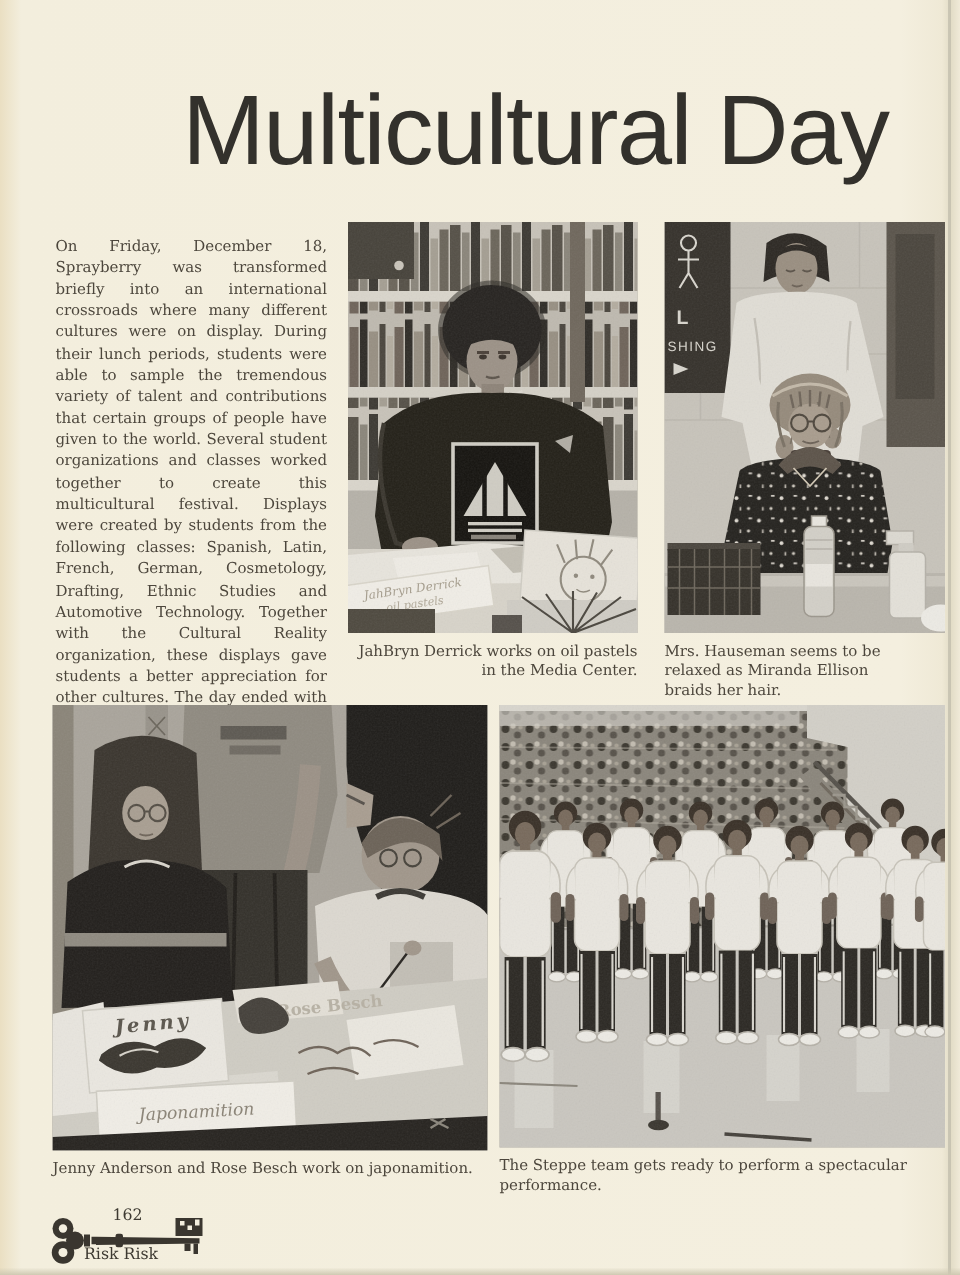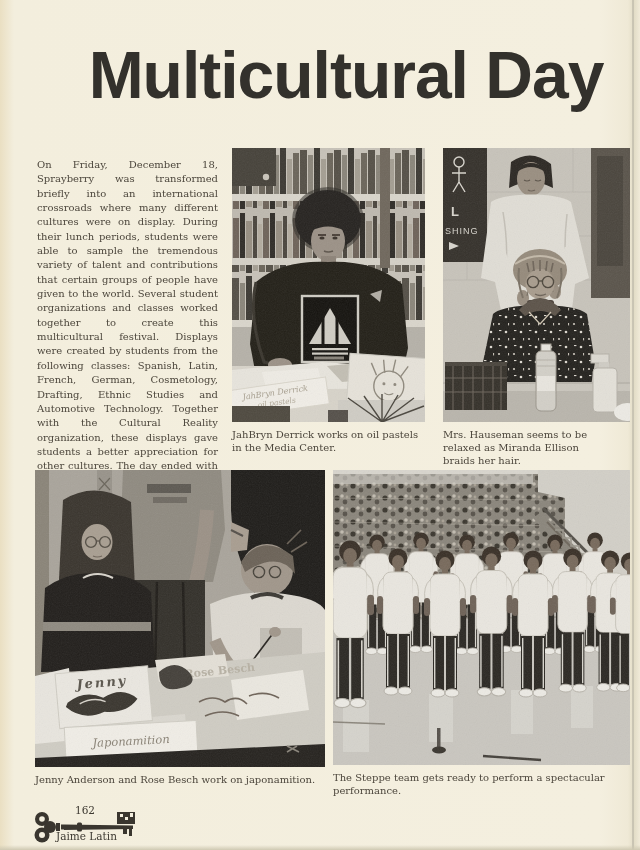--- a/index.html
+++ b/index.html
@@ -8,33 +8,33 @@
     font-family:"DejaVu Serif", serif;
     background:#f4efdf;
   }
   .page{
     position:absolute;inset:0;
     background:linear-gradient(90deg,#eadfc2 0px,#f3eedd 14px,#f4efdf 600px,#efe9d6 628px,#e2dcc6 634px,#f0ead8 640px);
   }
   .scan-edge-right{position:absolute;top:0;right:6px;width:2px;height:100%;background:#a8a698;opacity:.45;}
   .scan-edge-bottom{position:absolute;left:0;bottom:0;width:100%;height:5px;background:linear-gradient(#f4efdf00,#cfc9b2);}
   .title{
-    position:absolute;left:64px;top:33px;width:556px;margin:4px;
-    font-family:"Liberation Sans",sans-serif;font-weight:700;
+    position:absolute;left:64px;top:33px;width:556px;margin:15px;
+    font-family:"Liberation Sans",sans-serif;font-weight:400;
     font-size:66px;letter-spacing:-1px;color:#33312c;text-align:center;
     white-space:nowrap;
   }
   .intro{
     position:absolute;left:37px;top:148px;width:181px;
     font-size:10px;line-height:14.35px;text-align:justify;color:#4c463c;
   }
   figure{position:absolute;margin:0;}
   .photo{display:block;background:#b5b1a8;}
   figcaption{font-size:10px;line-height:13px;color:#4c463c;margin-top:6px;}
-  .fig-media{left:232px;top:148px;width:193px;}
+  .fig-media{left:232px;top:148px;width:193px;text-align:right;}
   .fig-hair{left:443px;top:148px;width:150px;}
   .fig-japon{left:35px;top:470px;width:290px;}
   .fig-steppe{left:333px;top:470px;width:342px;}
   .footer{position:absolute;left:33px;top:804px;width:150px;height:44px;color:#3d3931;text-align:right;}
   .footer .key{position:absolute;left:0;top:6px;}
   .footer .page-num{position:absolute;left:42px;top:0px;font-size:10.5px;}
   .footer .credit{position:absolute;left:23px;top:26px;font-size:10.5px;}
 </style>
 </head>
 <body>
@@ -406,18 +406,18 @@
         <rect x="44" y="12.5" width="5" height="9" rx="1.5"></rect>
         <rect x="84" y="2" width="18" height="12"></rect>
         <rect x="87" y="4" width="3" height="3" fill="#f4efdf"></rect>
         <rect x="92" y="7" width="3" height="3" fill="#f4efdf"></rect>
         <rect x="97" y="3" width="3" height="4" fill="#f4efdf"></rect>
         <rect x="90" y="19" width="4" height="5"></rect>
         <rect x="96" y="19" width="3" height="7"></rect>
       </g>
     </svg>
     <span class="page-num">162</span>
-    <span class="credit">Jaime Latin</span>
+    <span class="credit">Risk Risk</span>
   </div>
 
   <div class="scan-edge-right"></div>
   <div class="scan-edge-bottom"></div>
 </div>
 
 </body></html>

